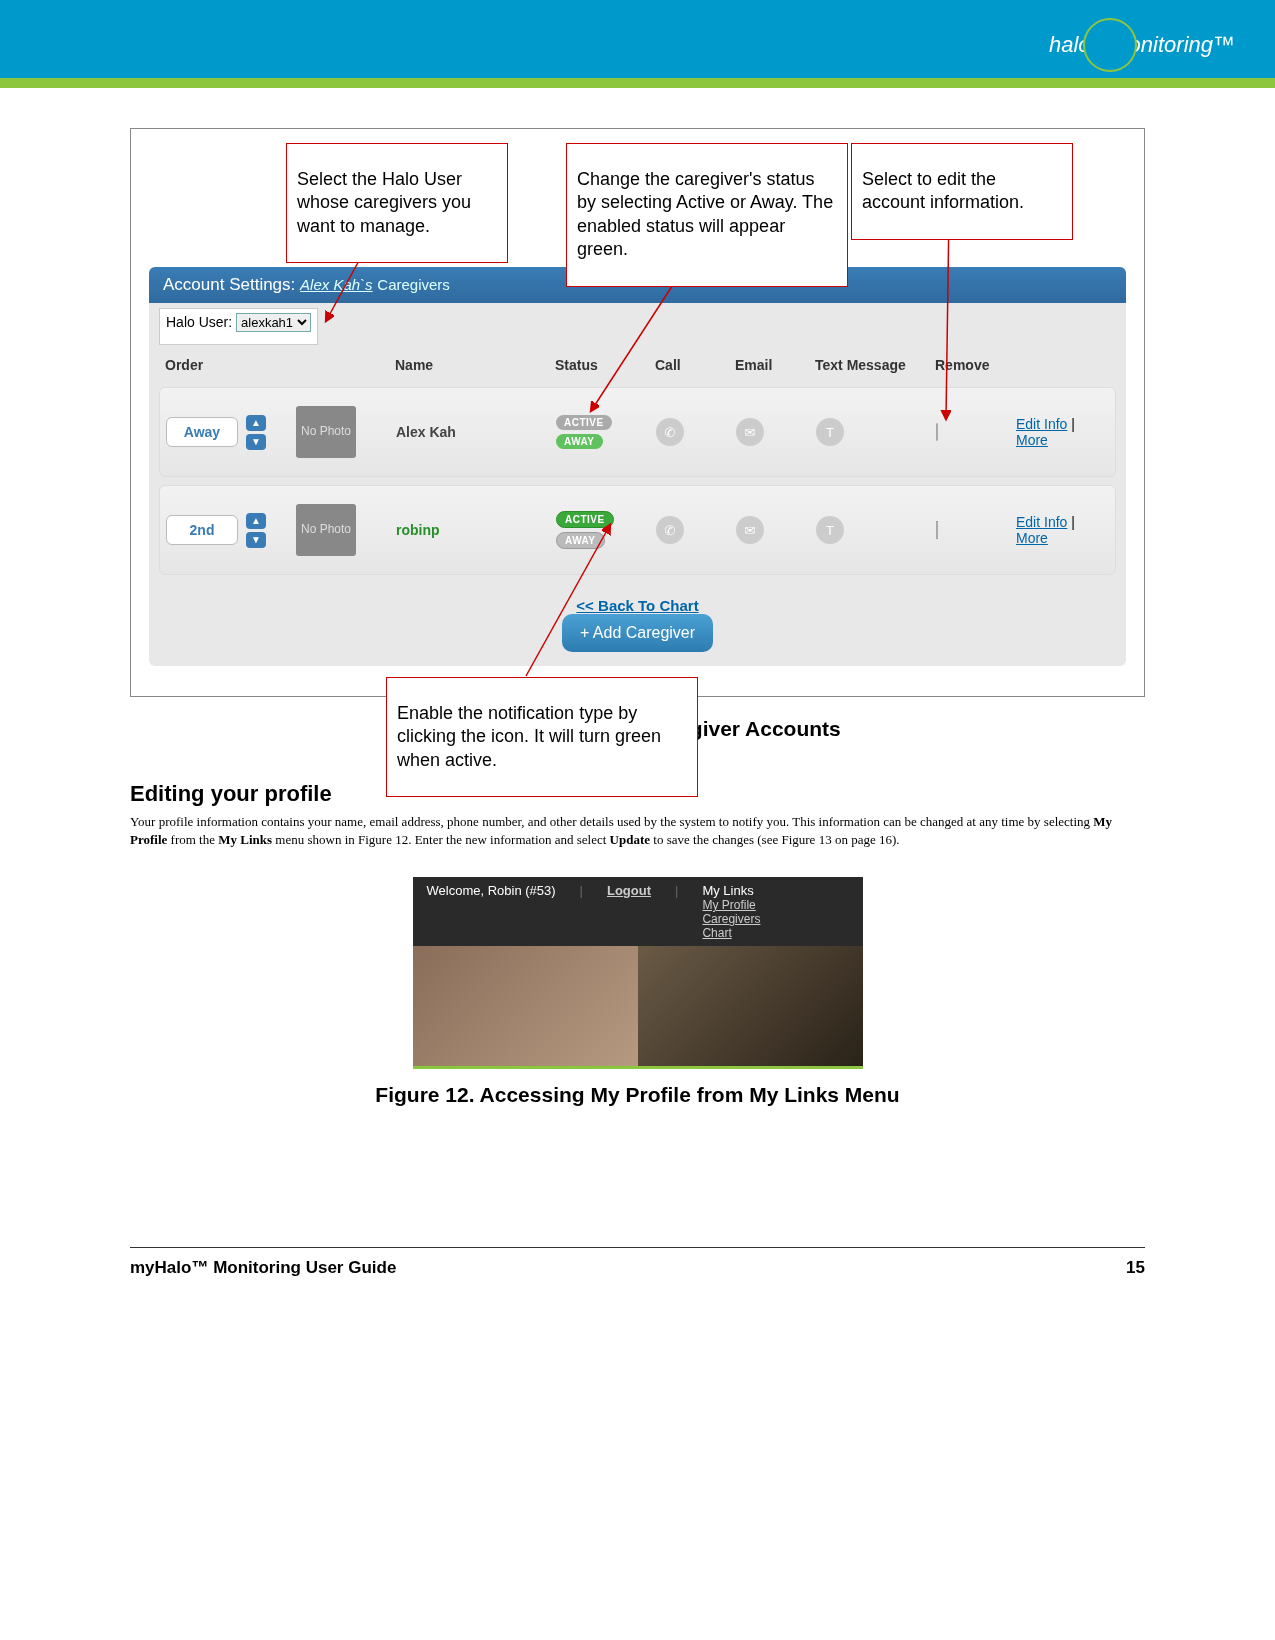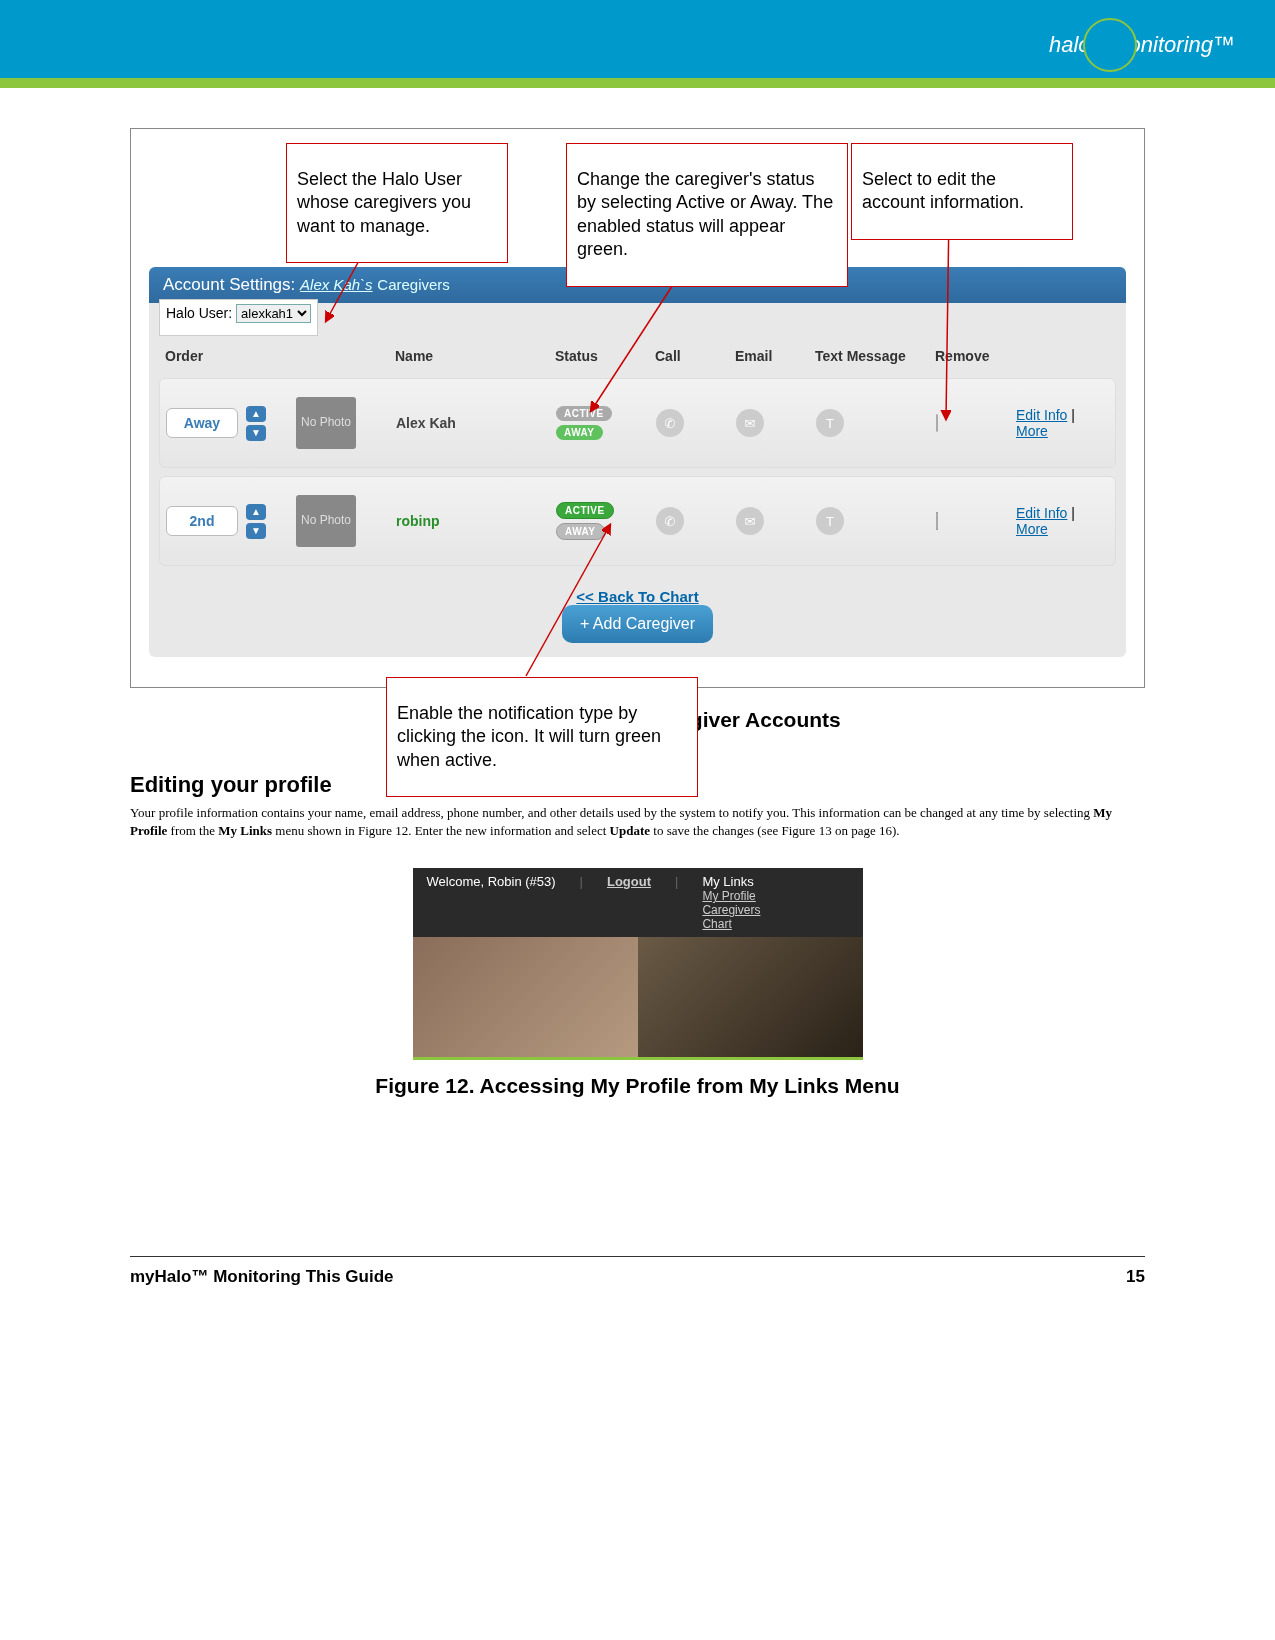--- a/index.html
+++ b/index.html
@@ -74,21 +74,21 @@
     margin-top: 118px;
   }
   .app-titlebar .crumb {
     color: #dff;
     text-decoration: underline;
     font-style: italic;
     font-size: 15px;
   }
   .app-body {
     background: #e8e8e8;
-    padding: 2px 10px 0 10px;
+    padding: 11px 10px 0 10px;
     border-radius: 0 0 6px 6px;
   }
   .user-row {
     font-size: 14px;
     padding: 4px 6px 12px 6px;
     background:#fff;
     border:1px solid #ccc;
     display:inline-block;
     position: relative;
     top:-6px;
@@ -403,20 +403,20 @@
         <a href="#">Caregivers</a>
         <a href="#">Chart</a>
       </div>
     </div>
     <div class="fig12-photos">
       <div class="ph ph1"></div>
       <div class="ph ph2"></div>
     </div>
   </div>
 
-  <div class="figure-caption" style="margin-bottom:18px">Figure 12. Accessing My Profile from My Links Menu</div>
+  <div class="figure-caption" style="margin-bottom:0">Figure 12. Accessing My Profile from My Links Menu</div>
 
 </div>
 
 <div class="page-footer">
-  <span>myHalo™ Monitoring This Guide</span>
+  <span>myHalo™ Monitoring User Guide</span>
   <span>15</span>
 </div>
 
 </body></html>

